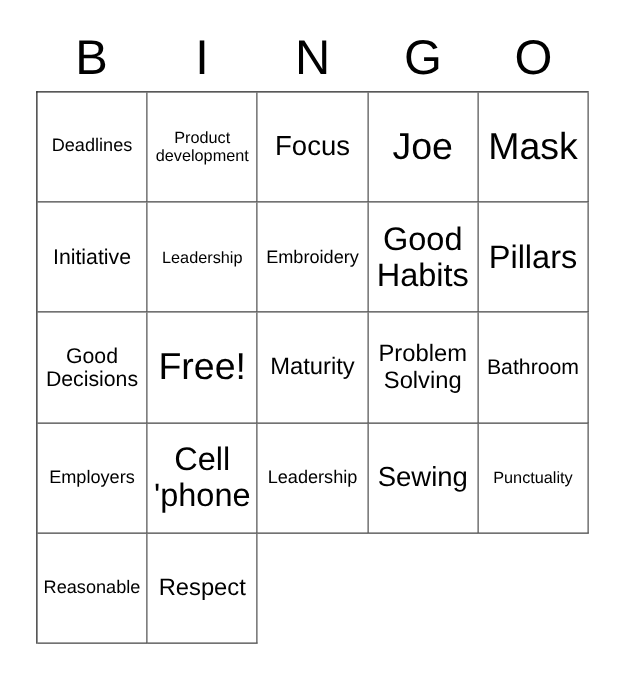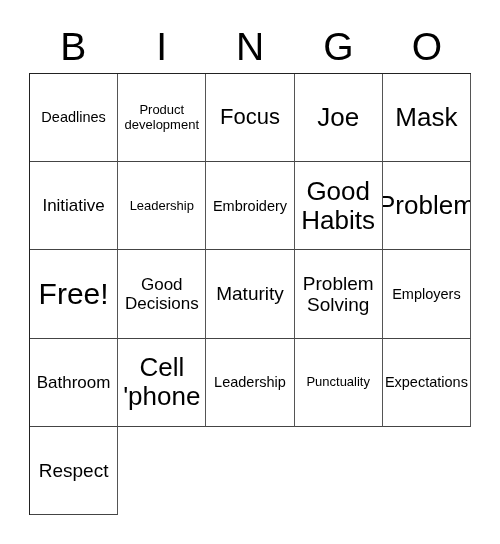--- a/index.html
+++ b/index.html
@@ -54,21 +54,21 @@
       box-sizing: border-box;
       padding: 0 1px;
       line-height: 1.12;
     }
     .s-xs { font-size: 13px; text-align: center; }
     .s-sm { font-size: 14.5px; }
     .s-md { font-size: 17px; }
     .s-lg { font-size: 19px; }
     .s-xl { font-size: 22px; }
     .s-xxl { font-size: 26px; }
-    .s-xxxl { font-size: 26px; }
+    .s-xxxl { font-size: 30px; }
     .s-free { font-size: 30px; }
   </style>
 </head>
 <body>
 
 <div class="header">
   <div class="header-letter">B</div>
   <div class="header-letter">I</div>
   <div class="header-letter">N</div>
   <div class="header-letter">G</div>
@@ -81,27 +81,28 @@
   <div class="cell s-xs">Product development</div>
   <div class="cell s-xl">Focus</div>
   <div class="cell s-xxxl">Joe</div>
 
   <div class="cell s-xxxl">Mask</div>
   <div class="cell s-md">Initiative</div>
   <div class="cell s-xs">Leadership</div>
   <div class="cell s-sm">Embroidery</div>
   <div class="cell s-xxl">Good Habits</div>
 
-  <div class="cell s-xxl">Problem</div>
+  <div class="cell s-xxl">Pillars</div>
+  <div class="cell s-md">Good Decisions</div>
   <div class="cell s-free">Free!</div>
-  <div class="cell s-md">Good Decisions</div>
   <div class="cell s-lg">Maturity</div>
   <div class="cell s-lg">Problem Solving</div>
 
+  <div class="cell s-md">Bathroom</div>
   <div class="cell s-sm">Employers</div>
-  <div class="cell s-md">Bathroom</div>
   <div class="cell s-xxl">Cell 'phone</div>
   <div class="cell s-sm">Leadership</div>
 
+  <div class="cell s-xl">Sewing</div>
   <div class="cell s-xs">Punctuality</div>
-  <div class="cell s-sm">Expectations</div>
+  <div class="cell s-sm">Reasonable</div>
   <div class="cell s-lg">Respect</div>
 </div>
 
 </body></html>

